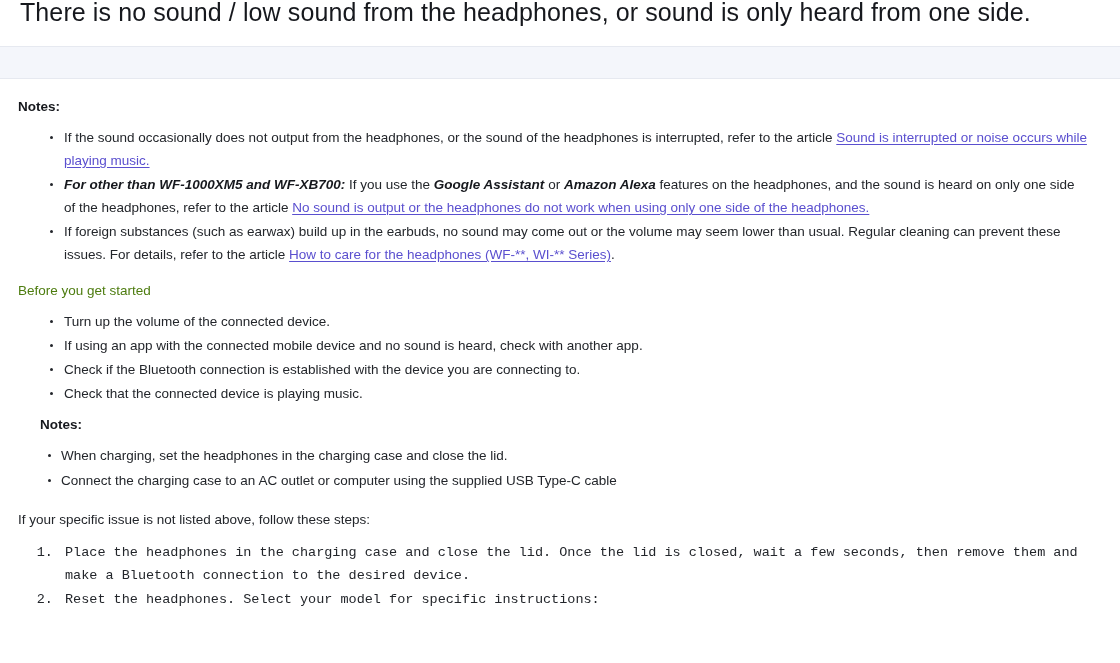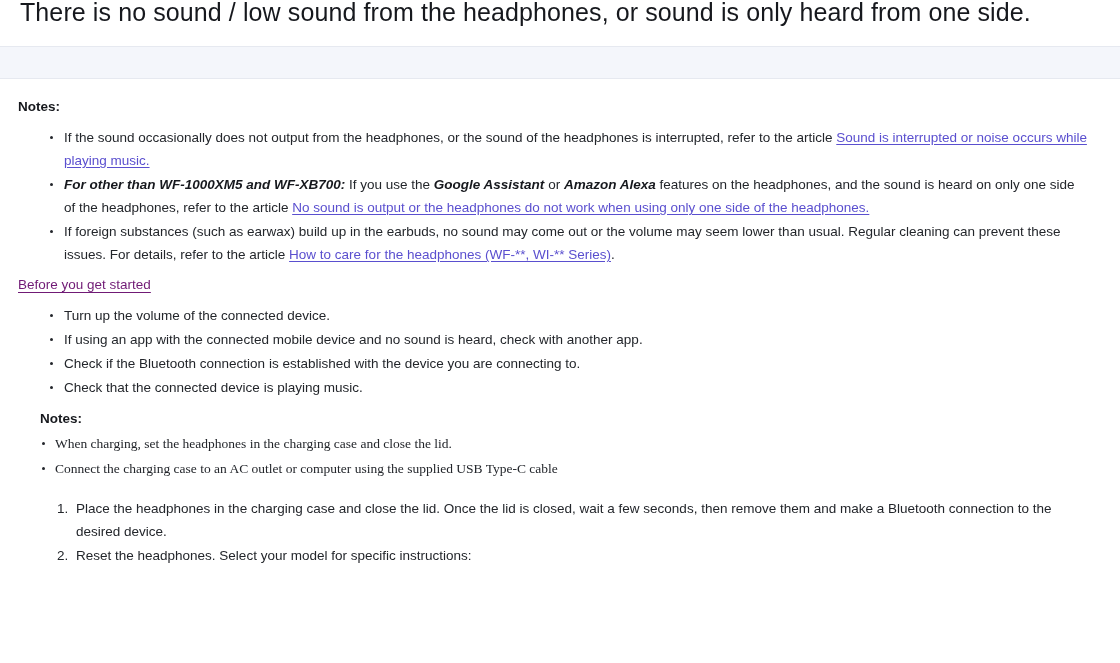--- a/index.html
+++ b/index.html
@@ -70,66 +70,65 @@
     position: absolute;
     left: 2px;
     top: 10px;
     width: 3px;
     height: 3px;
     background: #23262b;
     border-radius: 50%;
   }
   ul.sub-bullets {
     list-style: none;
-    margin: 0;
+    margin: 6px;
     padding: 0 0 0 22px;
-    font-family: Liberation Serif, serif;
   }
   ul.sub-bullets > li {
     position: relative;
     padding-left: 15px;
     line-height: 25px;
   }
   ul.sub-bullets > li::before {
     content: "";
     position: absolute;
     left: 2px;
     top: 11px;
     width: 3px;
     height: 3px;
     background: #23262b;
     border-radius: 50%;
   }
   ol.steps {
-    margin: 16px;
+    margin: 5px;
     padding: 0 0 0 38px;
     list-style-position: outside;
+    font-family: Liberation Mono, monospace;
   }
   ol.steps > li {
     line-height: 23px;
     margin-bottom: 1px;
     padding-left: 4px;
   }
   a.link {
     color: #5a4fcf;
     text-decoration: underline;
     text-underline-offset: 2px;
   }
   .bold {
     font-weight: 700;
     color: #16181d;
     font-style: italic;
   }
   .section-heading {
-    margin-top: 8px;
+    margin-top: 14px;
     margin-bottom: 6px;
     font-size: 13.5px;
-    text-decoration: underline;
     text-underline-offset: 3px;
-    color: #701a75;
+    color: #4d7c0f;
   }
   .inner-notes-label {
     font-weight: 700;
     margin-top: 2px;
     margin-left: 22px;
     font-size: 13.5px;
     color: #16181d;
     line-height: 24px;
   }
   .para {
@@ -174,20 +173,21 @@
       <li>Check that the connected device is playing music.</li>
     </ul>
 
     <div class="inner-notes-label">Notes:</div>
 
     <ul class="sub-bullets">
       <li>When charging, set the headphones in the charging case and close the lid.</li>
       <li>Connect the charging case to an AC outlet or computer using the supplied USB Type-C cable</li>
     </ul>
 
+    <div class="para">If your specific issue is not listed above, follow these steps:</div>
 
     <ol class="steps">
       <li>Place the headphones in the charging case and close the lid. Once the lid is closed, wait a few seconds, then remove them and make a Bluetooth connection to the desired device.</li>
       <li>Reset the headphones. Select your model for specific instructions:</li>
     </ol>
 
   </div>
 </div>
 
 </body></html>

